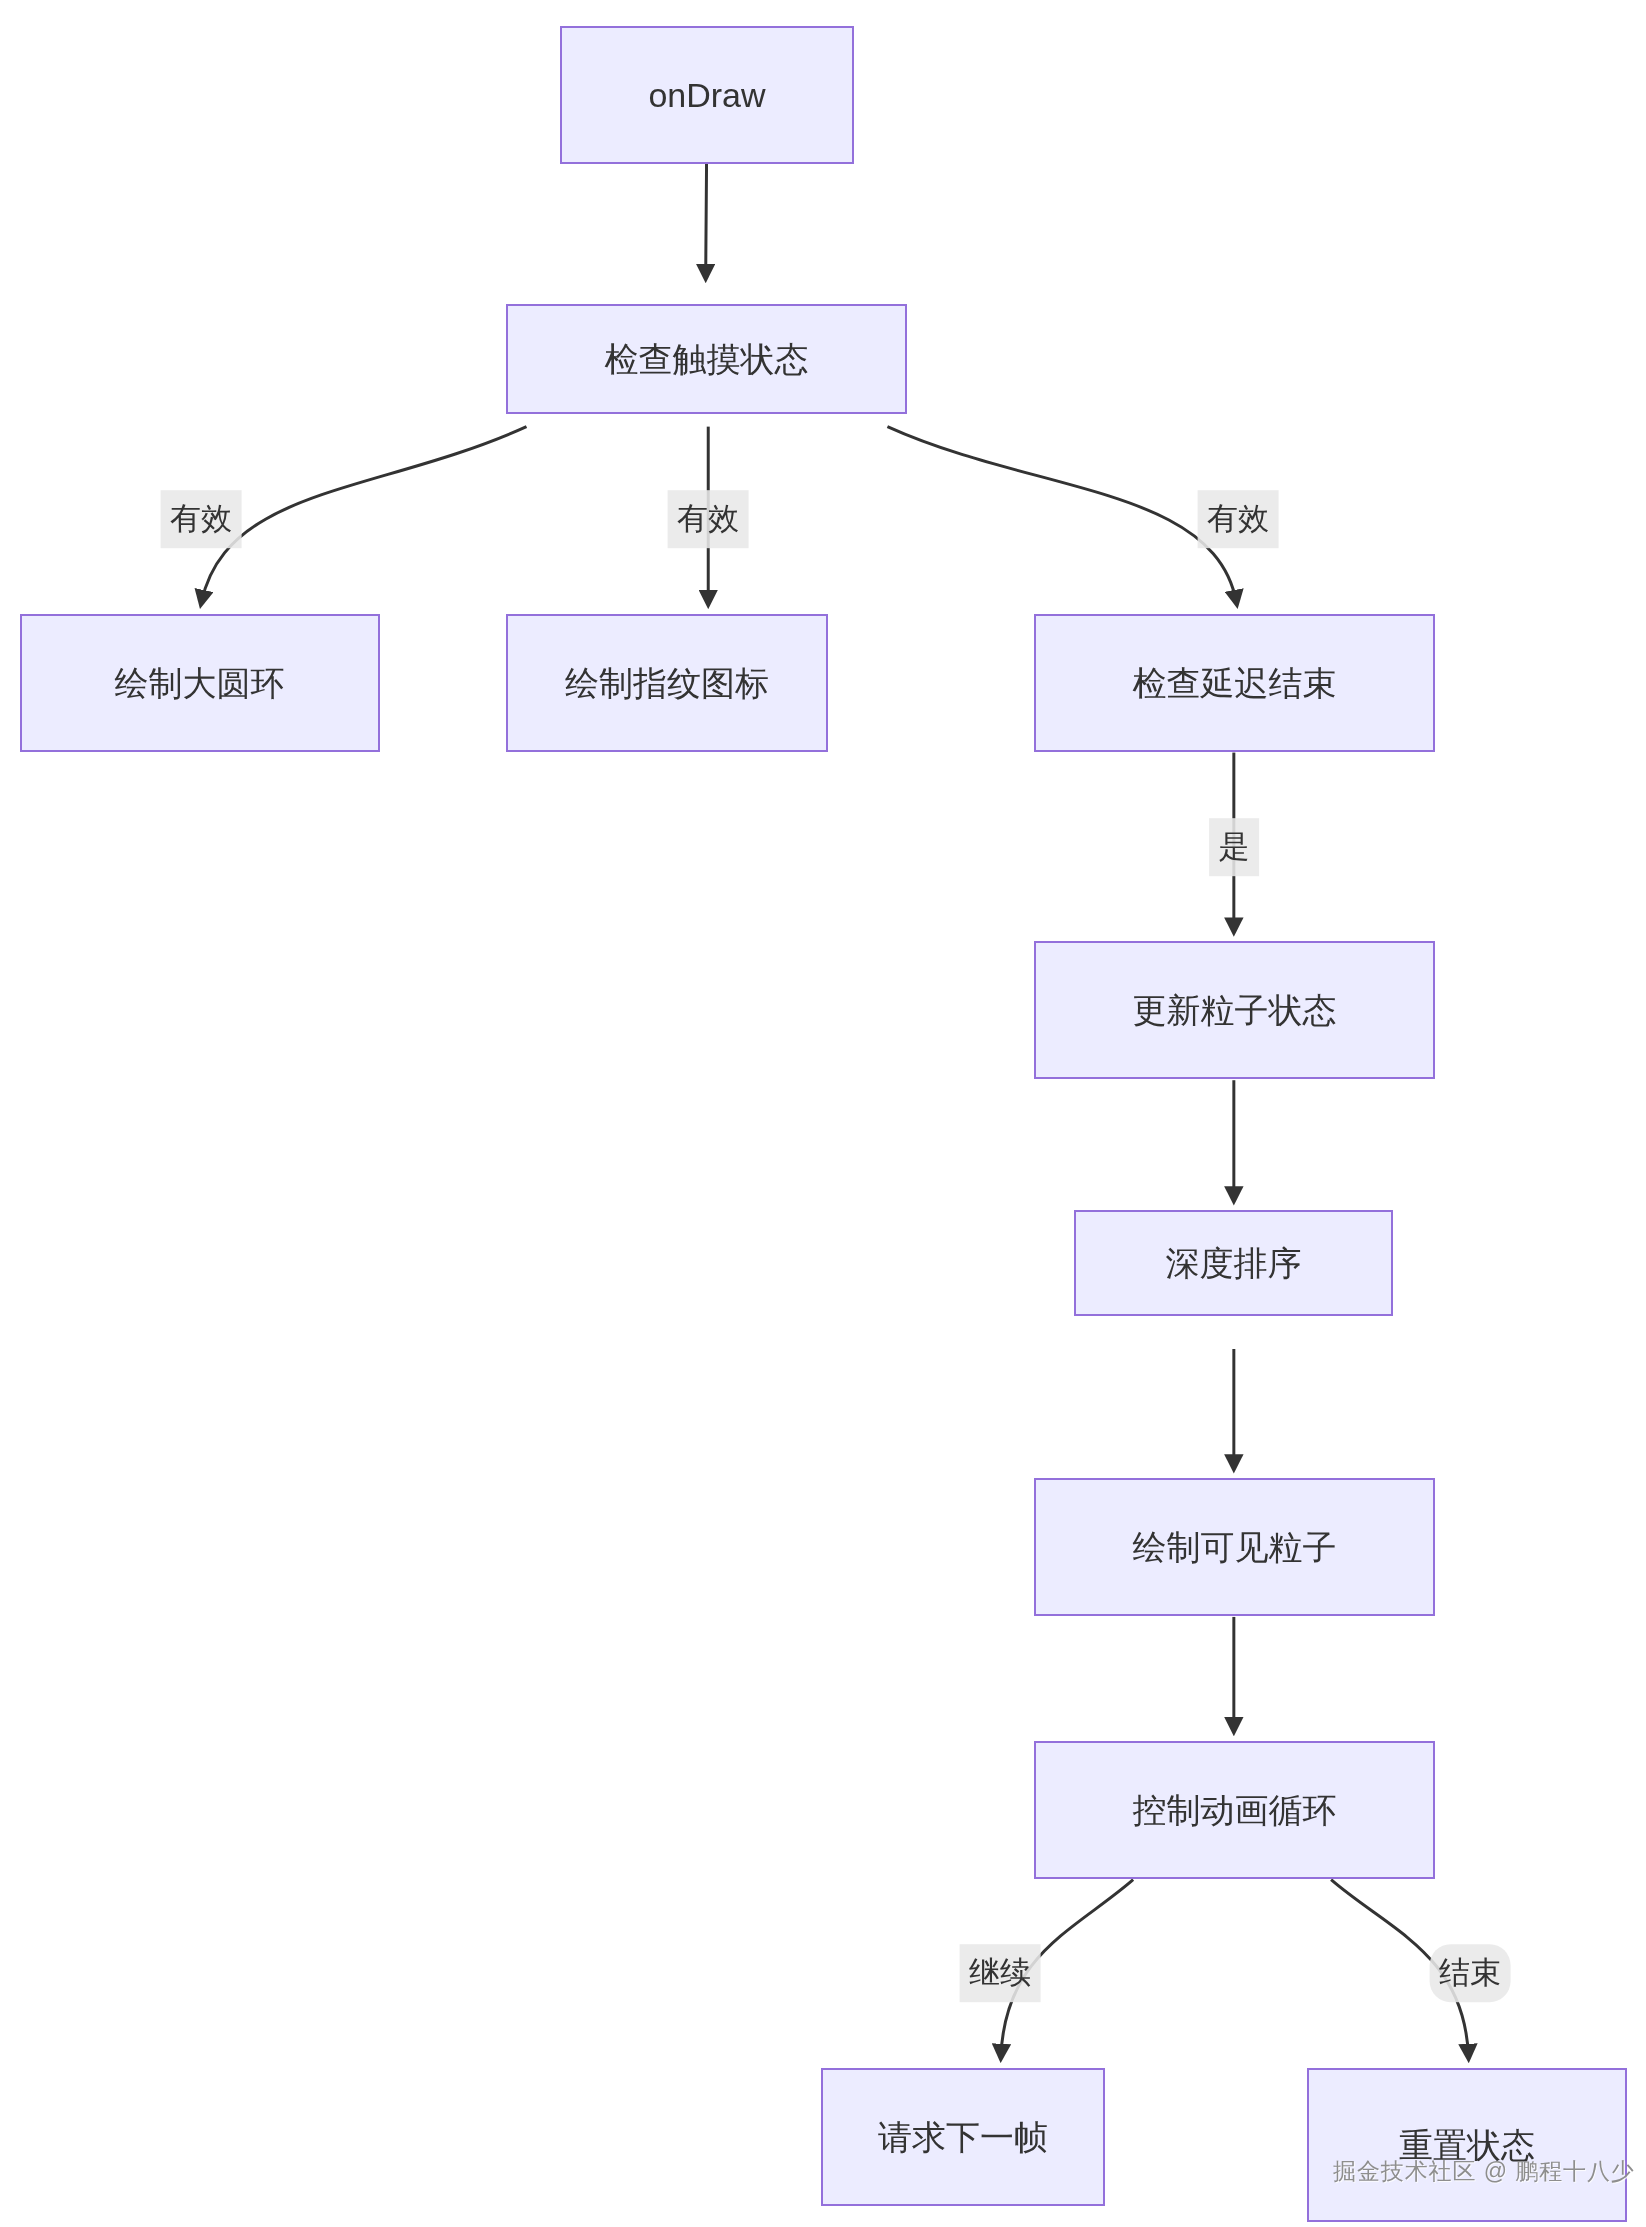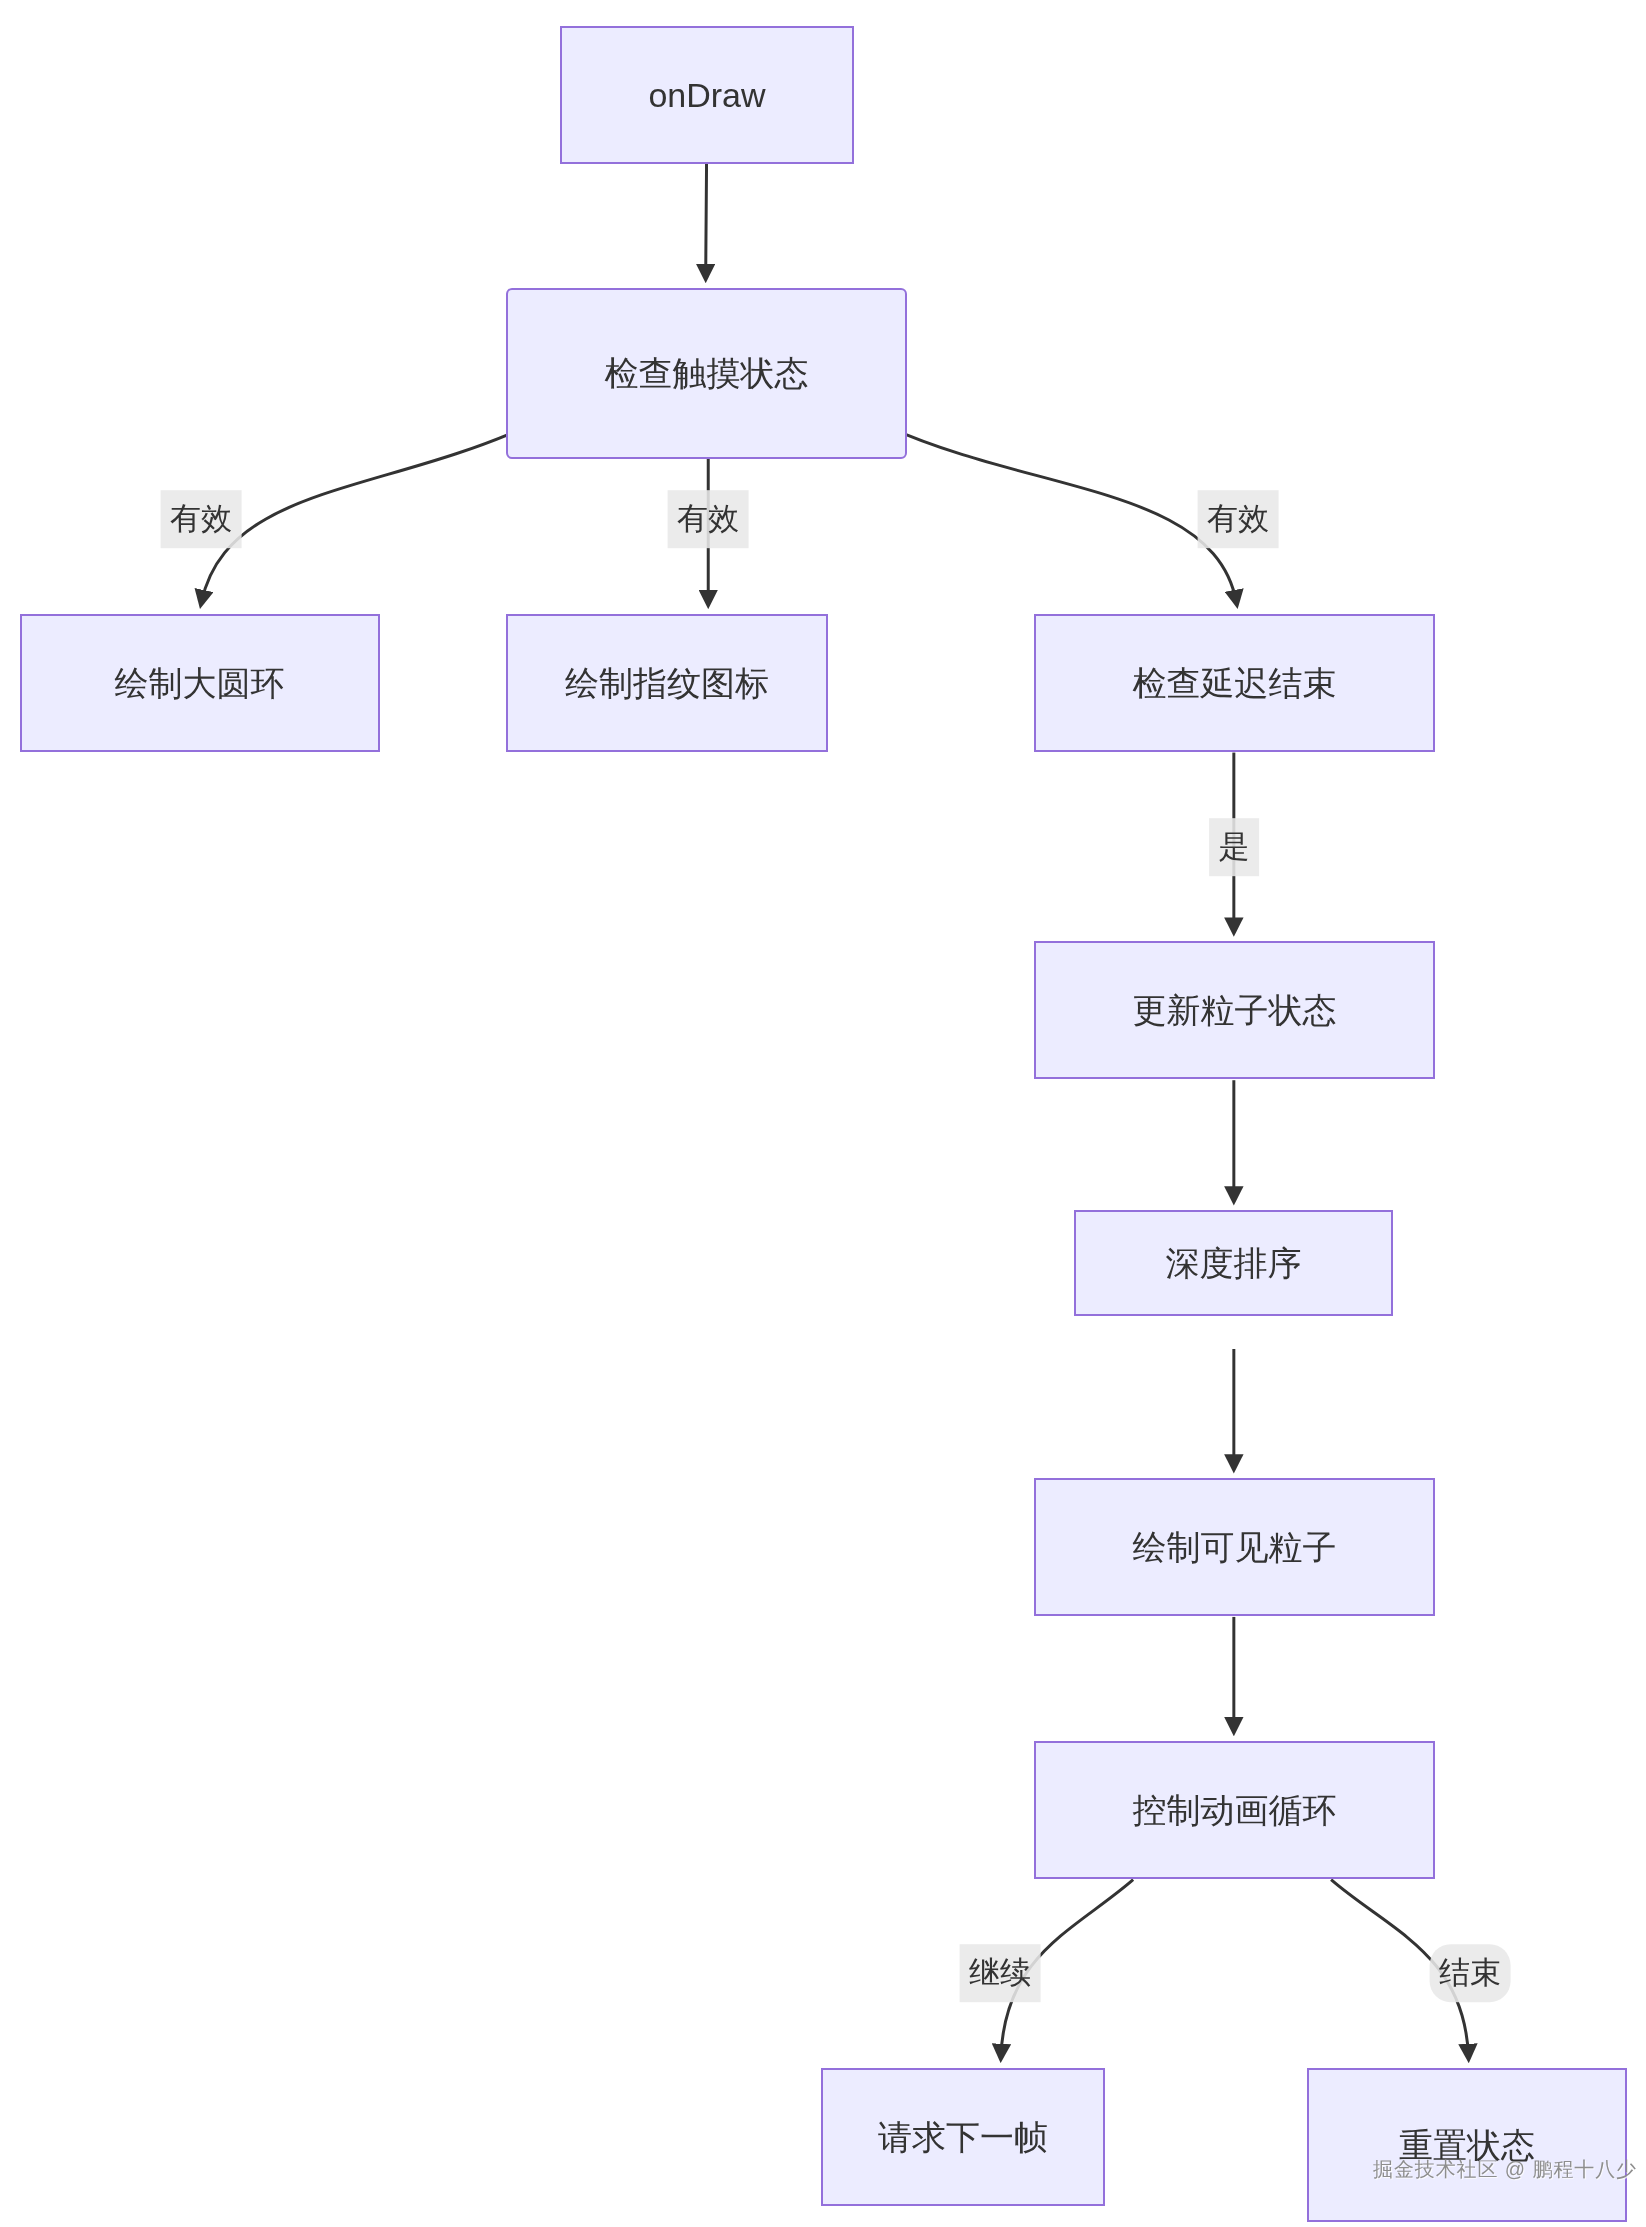--- a/index.html
+++ b/index.html
@@ -36,29 +36,28 @@
     color: #333333;
     font-size: 31px;
     line-height: 1.15;
     padding: 11px 9.4px;
     white-space: nowrap;
     text-align: center;
   }
   .watermark {
     position: absolute;
     color: #8e8e8e;
-    font-size: 20px;
+    font-size: 23px;
     white-space: nowrap;
     text-shadow: 0.9px 0.9px 0.9px rgba(255,255,255,0.9);
     letter-spacing: 0.9px;
-    margin-left: 40px;
   }
   
   #n-ondraw        { left: 560px;  top: 26px;   width: 294px; height: 138px; }
-  #n-checktouch    { left: 506px;  top: 288px;  width: 401px; height: 171px; border-radius: 6px; }
+  #n-checktouch    { left: 506px;  top: 304px;  width: 401px; height: 110px; }
   #n-drawring      { left: 19.6px;   top: 614px;  width: 360px; height: 138px; }
   #n-drawfinger    { left: 506px;  top: 614px;  width: 322px; height: 138px; }
   #n-checkdelay    { left: 1034px; top: 614px;  width: 401px; height: 138px; }
   #n-updateparticle{ left: 1034px; top: 941px; width: 401px; height: 138px; }
   #n-depthsort     { left: 1074px; top: 1210px; width: 319px; height: 106px; }
   #n-drawvisible   { left: 1034px; top: 1478px; width: 401px; height: 138px; }
   #n-controlloop   { left: 1034px; top: 1741px; width: 401px; height: 138px; }
   #n-requestframe  { left: 821px;  top: 2068px; width: 284px; height: 138px; }
   #n-resetstate    { left: 1307px; top: 2068px; width: 320px; height: 154px; }
 

